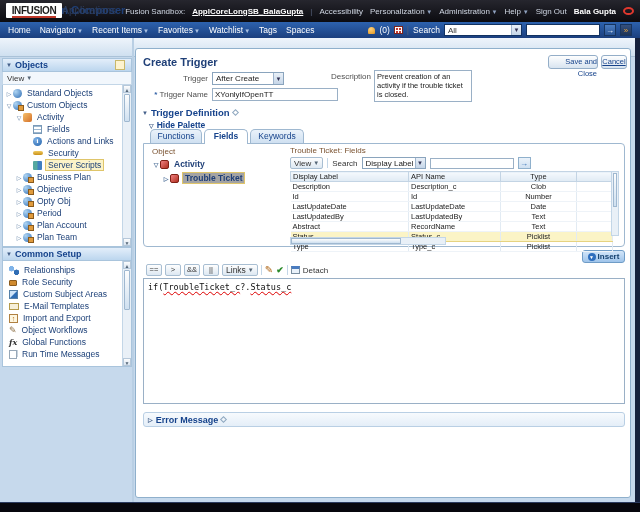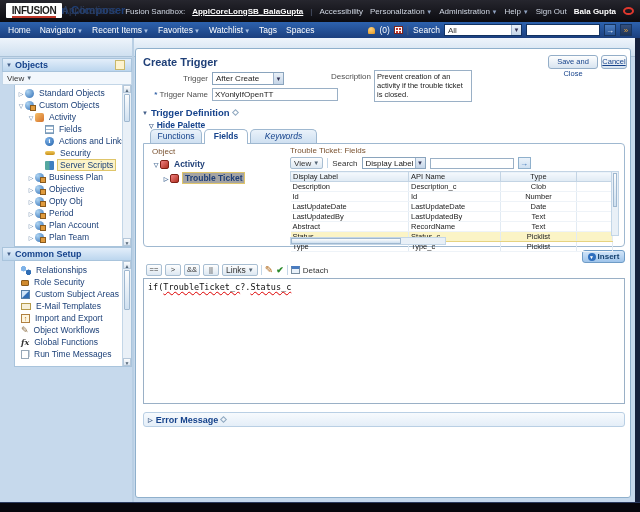--- a/index.html
+++ b/index.html
@@ -55,21 +55,21 @@
   #app-row{height:20px;display:flex;align-items:center;gap:4px;padding-left:5px;}
   #app-row .lbl{color:#444;font-size:8px;}
   .sel-box{background:#fff;border:1px solid #8aa4bd;height:14px;display:flex;align-items:center;}
   .sel-box .val{padding:0 3px;font-size:8px;color:#222;flex:1;white-space:nowrap;overflow:hidden;}
   .panel-hdr{height:14px;background:linear-gradient(#e3eefa,#bcd6ee);border:1px solid #a9c4dc;
     display:flex;align-items:center;padding:0 3px;gap:3px;}
   .panel-hdr .ttl{font-weight:bold;color:#15428b;font-size:9px;flex:1;}
   .coll{font-size:6px;color:#44608a;}
   .viewbar{height:13px;background:#f2f7fc;border:1px solid #c3d6e7;border-top:none;
     display:flex;align-items:center;padding:0 4px;color:#333;font-size:8px;gap:2px;}
-  .whitebox{background:#fff;border:1px solid #a9c4dc;border-top:none;position:relative;overflow:hidden;margin-left:12px;}
+  .whitebox{background:#fff;border:1px solid #a9c4dc;border-top:none;position:relative;overflow:hidden;}
   #tree-box{height:162px;}
   #cs-box{height:106px;border-top:none;}
   .trow{height:12px;display:flex;align-items:center;white-space:nowrap;color:#1b3f77;}
   .trow .lbl{padding:0 2px;}
   .trow.sel .lbl{background:#fcf3c8;border:1px solid #dfc56a;}
   .tw{width:8px;font-size:6px;color:#5a7aa0;text-align:center;flex:none;}
   .vsb{position:absolute;right:0;top:0;bottom:0;width:9px;background:#e9f0f7;border-left:1px solid #c3d6e7;}
   .vsb .ar{height:8px;font-size:5px;color:#567;text-align:center;line-height:8px;background:linear-gradient(#fdfdfd,#d8e4f0);border:1px solid #b6c8da;}
   .vsb .thumb{margin:1px;height:28px;background:linear-gradient(#fdfdfd,#cfe0f0);border:1px solid #9fb8d0;border-radius:1px;}
   .splitter{position:absolute;left:132px;top:38px;width:2px;height:464px;background:#b9cfe4;}
@@ -355,21 +355,21 @@
       <div class="vsb">
         <div class="ar">▲</div>
         <div class="thumb" style="height:40px;"></div>
         <div class="ar" style="position:absolute;bottom:0;left:0;right:0;">▼</div>
       </div>
     </div>
   </div>
 
   <div id="main">
     <div id="main-title">Create Trigger</div>
-    <div class="btn" style="left:412px;top:6px;width:50px;">Save and Close</div>
+    <div class="btn" style="left:412px;top:6px;width:50px;text-align:right;">Save and Close</div>
     <div class="btn" style="left:465px;top:6px;width:26px;text-decoration:underline;">Cancel</div>
 
     <div class="flabel" style="left:20px;top:25px;width:52px;">Trigger</div>
     <span class="csel" style="left:76px;top:23px;">
       <span class="sel-box" style="width:72px;">
         <span class="val">After Create</span>
         <span class="ddbox">▼</span>
       </span>
     </span>
     <div class="flabel" style="left:6px;top:41px;width:66px;"><span class="req">*</span> <span>Trigger Name</span></div>
@@ -382,21 +382,21 @@
       <span>Trigger Definition</span>
       <span class="marker-ico"></span>
     </div>
     <div id="hide-palette">
       <span class="coll">▽</span>
       <span>Hide Palette</span>
     </div>
 
     <div class="tab" style="left:14px;width:52px;">Functions</div>
     <div class="tab active" style="left:68px;width:44px;">Fields</div>
-    <div class="tab" style="left:114px;width:67px;font-style:italic;">Keywords</div>
+    <div class="tab" style="left:114px;width:54px;">Keywords</div>
 
     <div id="palette">
       <div class="cap" style="left:8px;top:3px;">Object</div>
       <div class="ptree-row" style="left:8px;top:15px;">
         <span class="tw">▽</span>
         <span class="ic ic-obj"></span>
         <span class="lbl">Activity</span>
       </div>
       <div class="ptree-row sel" style="left:18px;top:28px;">
         <span class="tw">▷</span>

